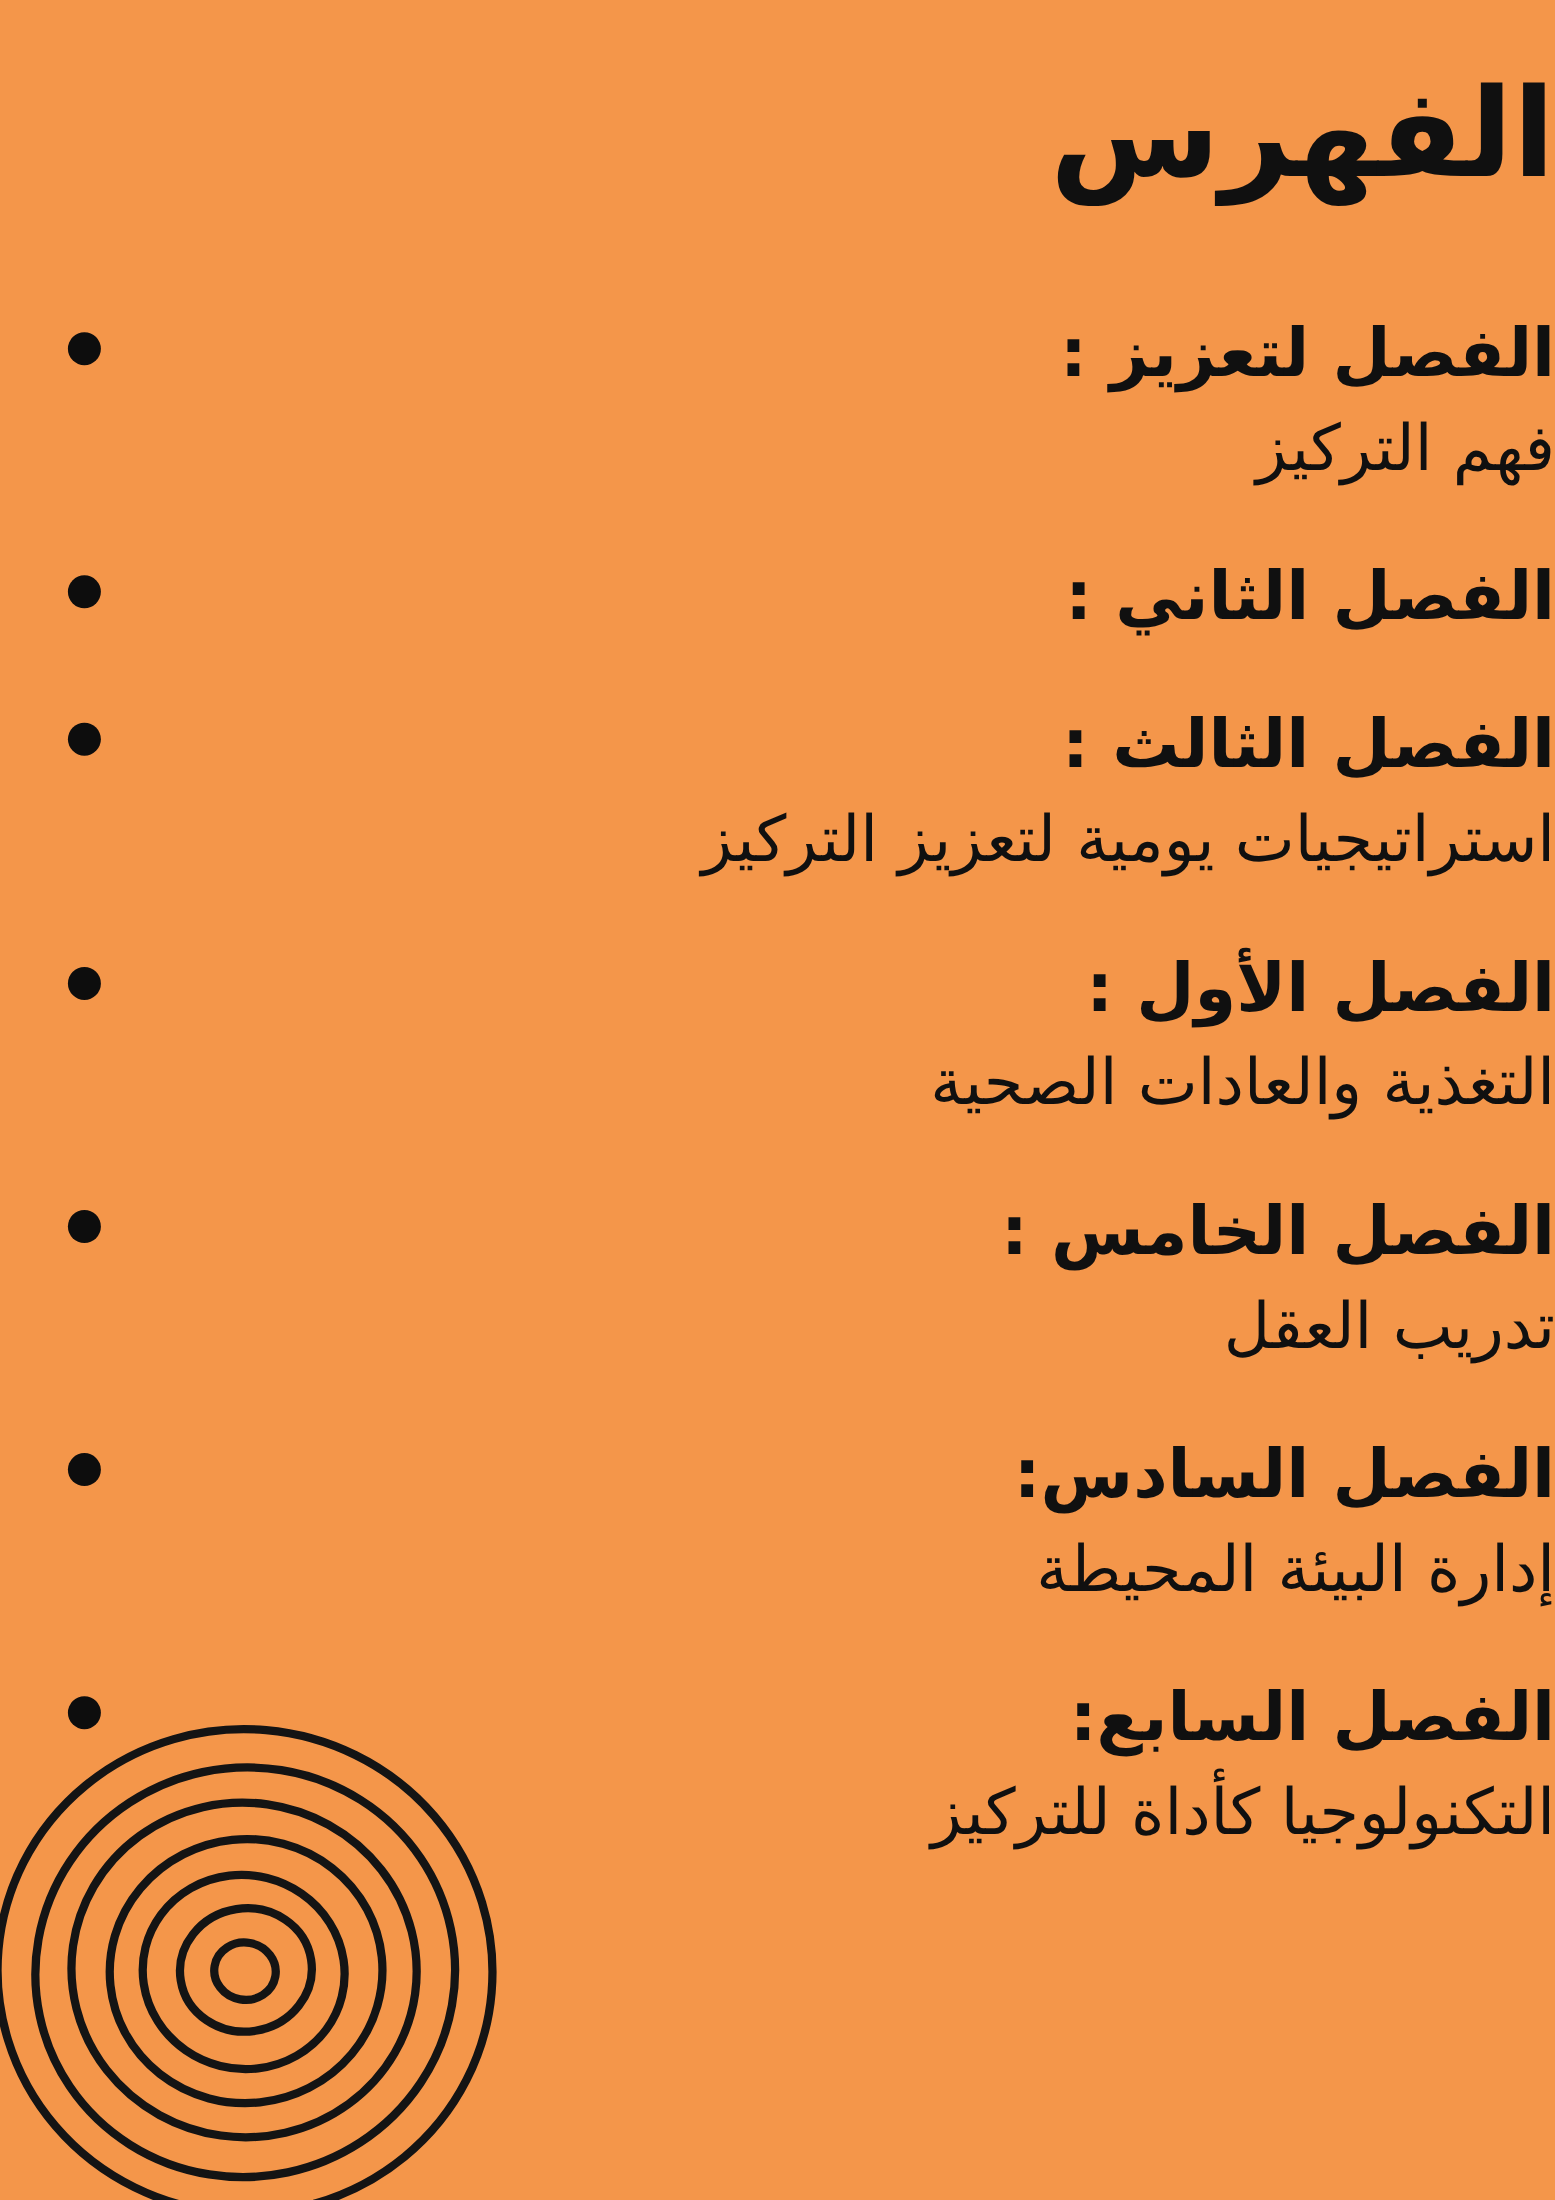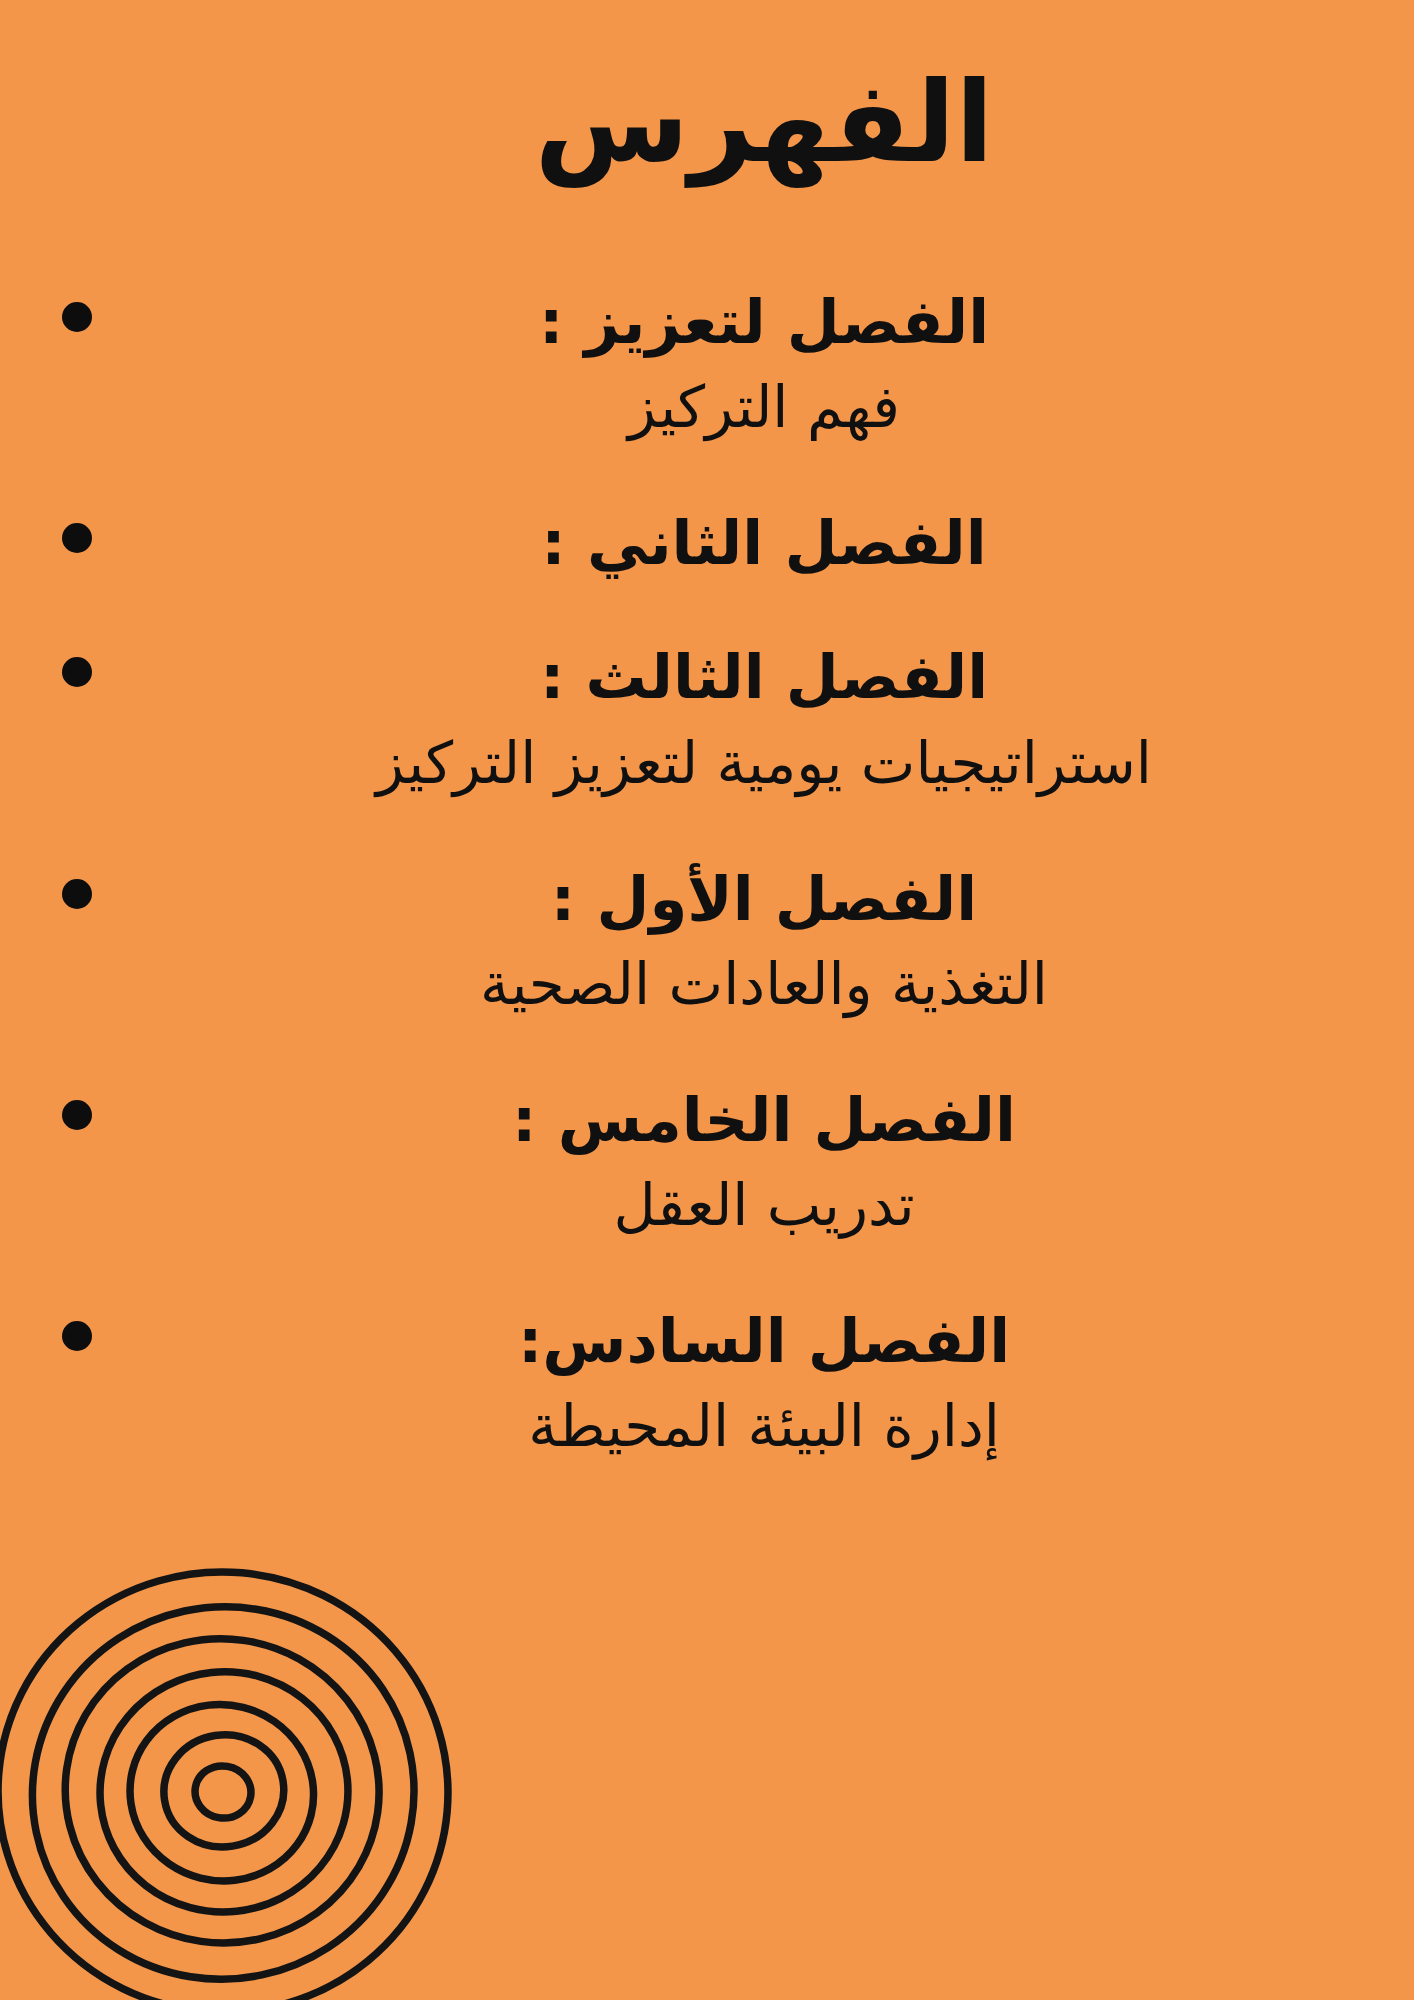--- a/index.html
+++ b/index.html
@@ -16,21 +16,20 @@
     height: 2000px;
     margin: 0 auto;
     background: #F4964A;
     color: #101010;
     overflow: hidden;
     direction: rtl;
   }
   .content-column {
     position: relative;
     width: 1300px;          
-    text-align: center;
   }
   .page-title {
     margin: 52px 0 88px 0;
     font-size: 112px;
     line-height: 1.25;
     font-weight: bold;
     letter-spacing: 0;
   }
   ul.toc {
     list-style: none;
@@ -108,20 +107,25 @@
         <h2 class="chapter-heading">الفصل الخامس :</h2>
         <p class="chapter-subtitle">تدريب العقل</p>
       </li>
 
       <li class="toc-item">
         <span class="bullet"></span>
         <h2 class="chapter-heading">الفصل السادس:</h2>
         <p class="chapter-subtitle">إدارة البيئة المحيطة</p>
       </li>
 
+      <li class="toc-item">
+        <span class="bullet"></span>
+        <h2 class="chapter-heading">الفصل السابع:</h2>
+        <p class="chapter-subtitle">التكنولوجيا كأداة للتركيز</p>
+      </li>
 
     </ul>
   </div>
 
   <svg class="circles-decoration" width="620" height="620" viewBox="0 0 620 620" fill="none" xmlns="http://www.w3.org/2000/svg">
     <g stroke="#141414" stroke-width="7.5" fill="none">
       <ellipse cx="310" cy="310" rx="28" ry="26" transform="rotate(10 310 310)"></ellipse>
       <ellipse cx="311" cy="309" rx="60" ry="56" transform="rotate(-9 310 310)"></ellipse>
       <ellipse cx="309" cy="311" rx="92" ry="88" transform="rotate(14 310 310)"></ellipse>
       <ellipse cx="311" cy="310" rx="124" ry="120" transform="rotate(-6 310 310)"></ellipse>

